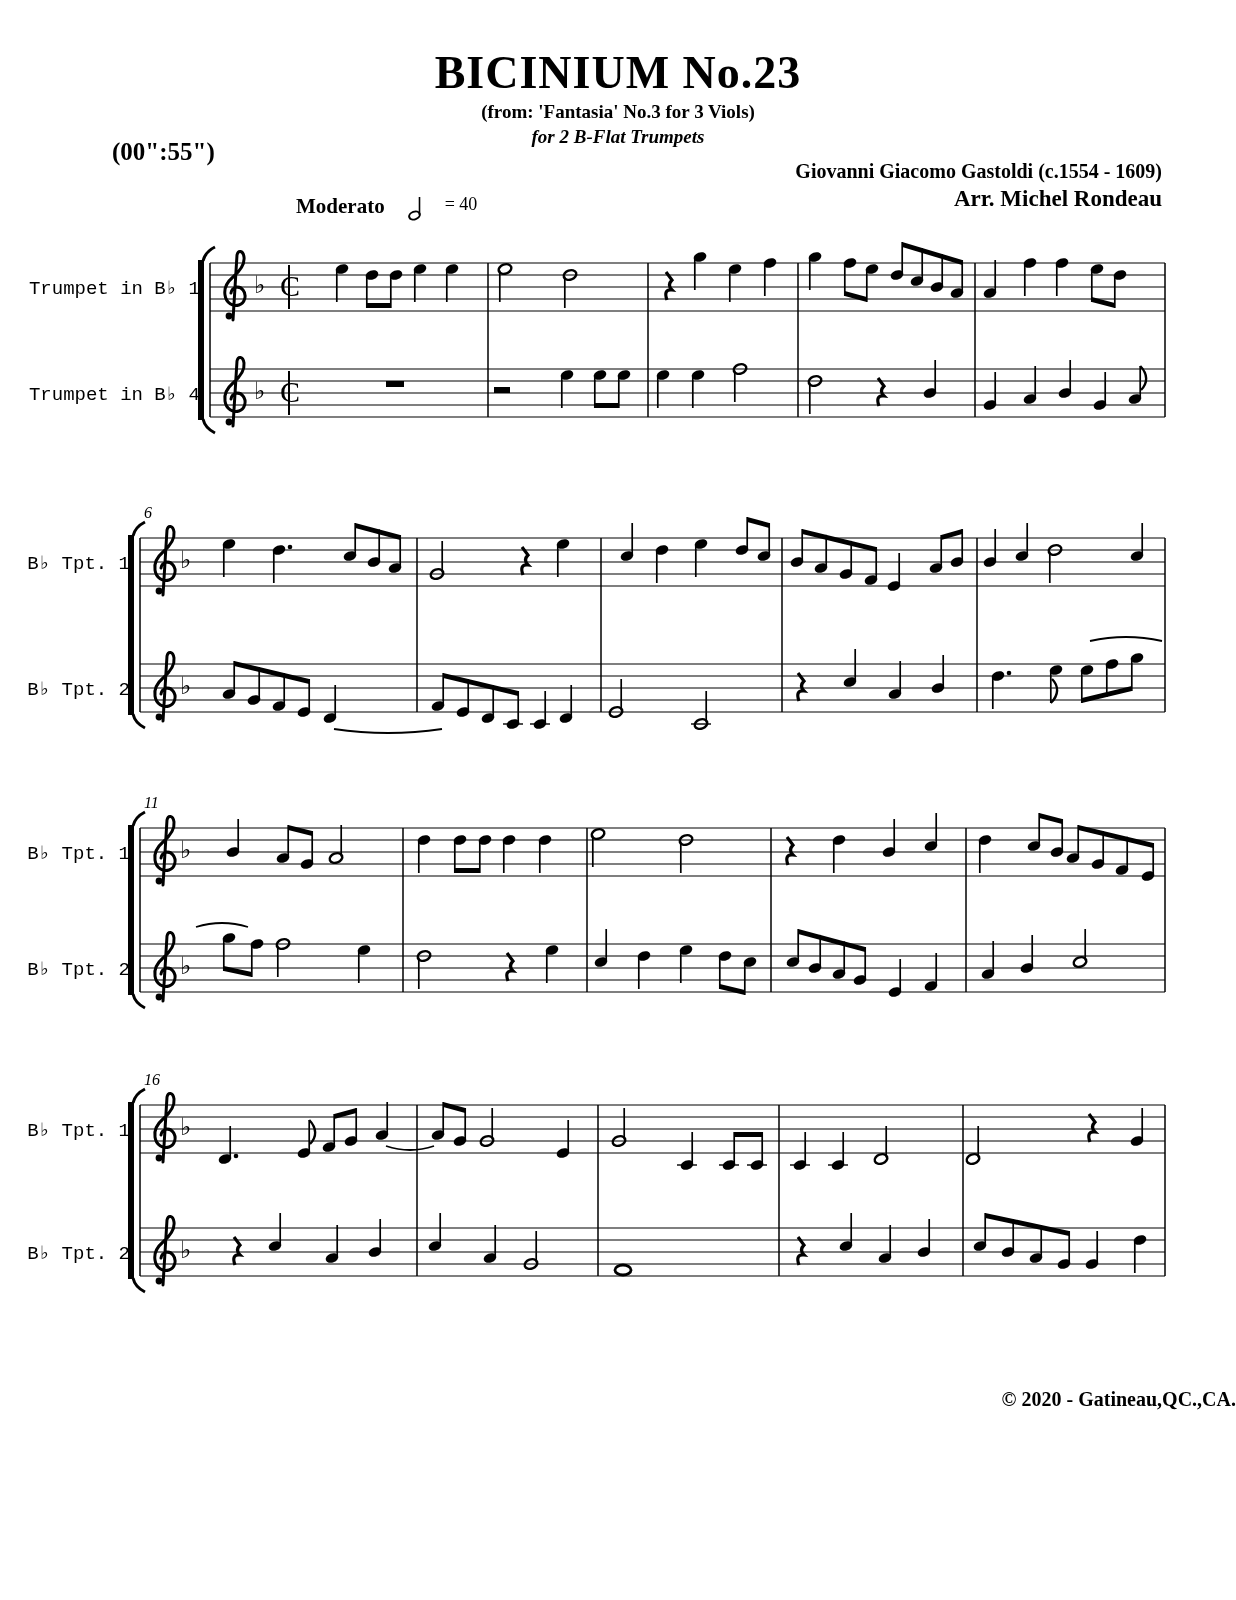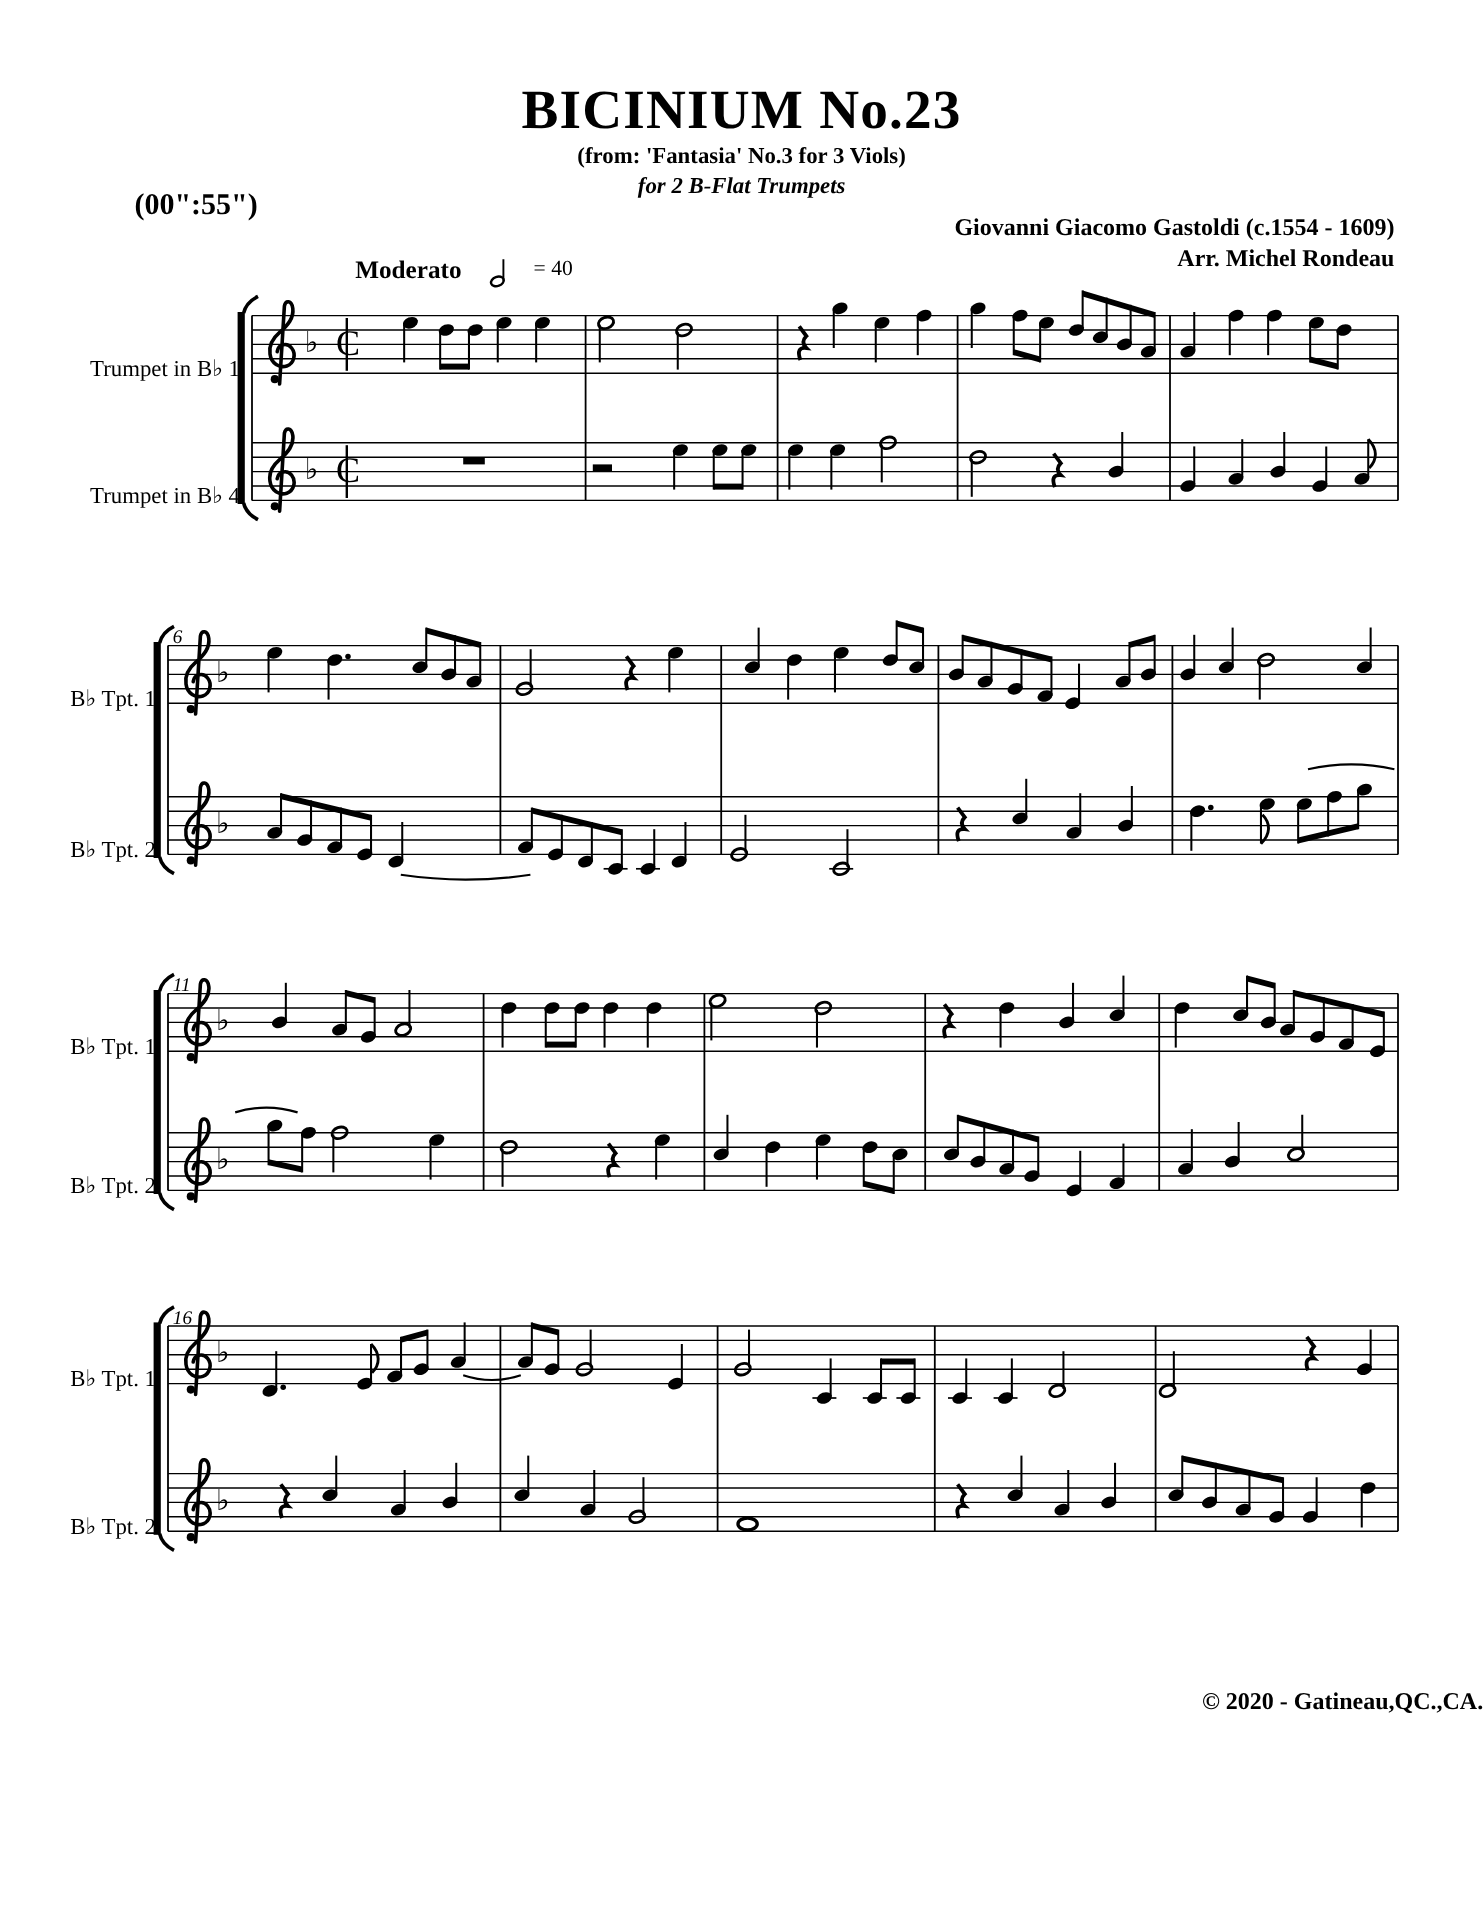--- a/index.html
+++ b/index.html
@@ -1,29 +1,29 @@
 <!DOCTYPE html>
 <html><head>
 <meta charset="utf-8">
 <style>
   html,body{margin:0;padding:0;background:#fff;}
   body{position:relative;width:1236px;height:1600px;overflow:hidden;
        font-family:"Liberation Serif",serif;color:#000;}
-  .t{position:absolute;white-space:nowrap;color:#000;margin-top:19px;}
+  .t{position:absolute;white-space:nowrap;color:#000;}
   .title{left:0;right:0;text-align:center;top:46px;font-weight:bold;font-size:46px;letter-spacing:1px;}
   .sub1{left:0;right:0;text-align:center;top:101px;font-weight:bold;font-size:19px;}
   .sub2{left:0;right:0;text-align:center;top:126px;font-weight:bold;font-style:italic;font-size:19px;}
   .dur{left:112px;top:138px;font-weight:bold;font-size:25px;}
   .comp{right:74px;top:160px;font-weight:bold;font-size:20px;}
-  .arr{right:74px;top:186px;font-weight:bold;font-size:20px;}
+  .arr{right:74px;top:186px;font-weight:bold;font-size:23px;}
   .tempo{left:296px;top:194px;display:flex;gap:22px;}
   .tempo .word{font-weight:bold;font-size:21px;}
   .tempo .eq{font-size:18px;}
   .foot{left:0;right:0;text-align:right;top:1388px;font-weight:bold;font-size:20px;}
-  .lbl{font-size:19px;}
+  .lbl{font-size:19px;font-family:Liberation Mono, monospace;}
   .mnum{font-style:italic;font-size:16px;}
   #score{position:absolute;left:0;top:0;}
 </style>
 </head>
 <body>
 
 <svg id="score" width="1236" height="1600" viewBox="0 0 1236 1600">
     <g>
       <rect x="198" y="260" width="6" height="160" fill="#000"></rect>
       <path d="M 203 261 Q 205 252 215 247" fill="none" stroke="#000" stroke-width="3"></path>

